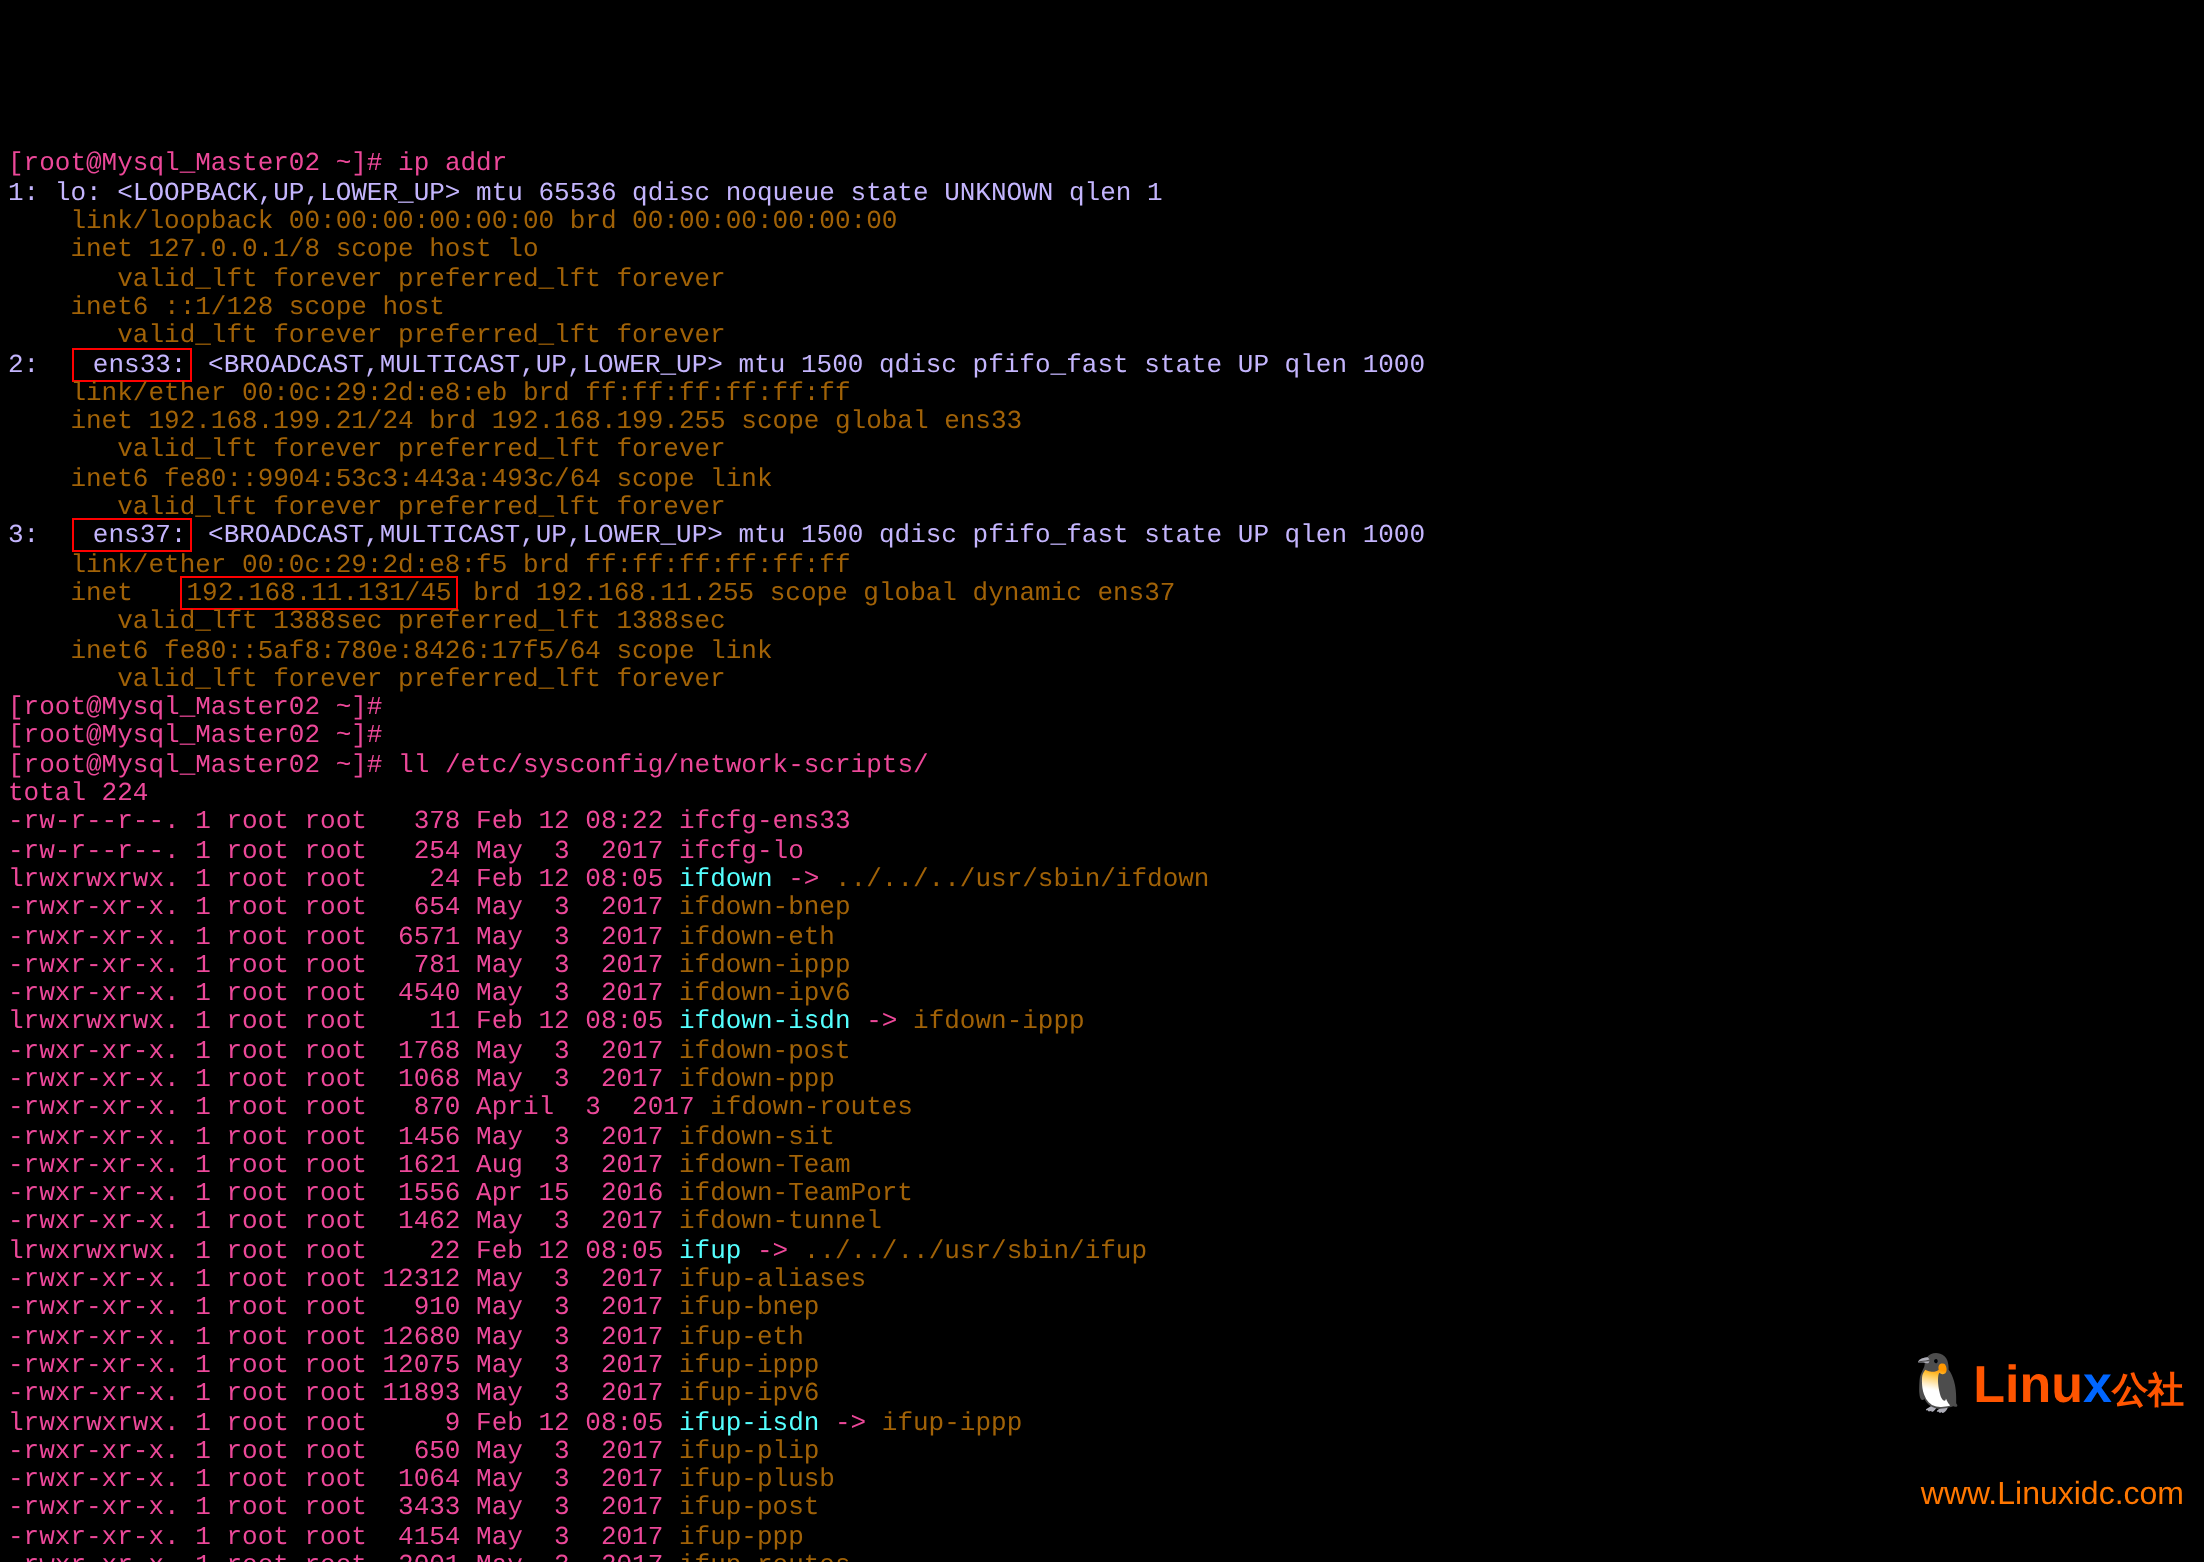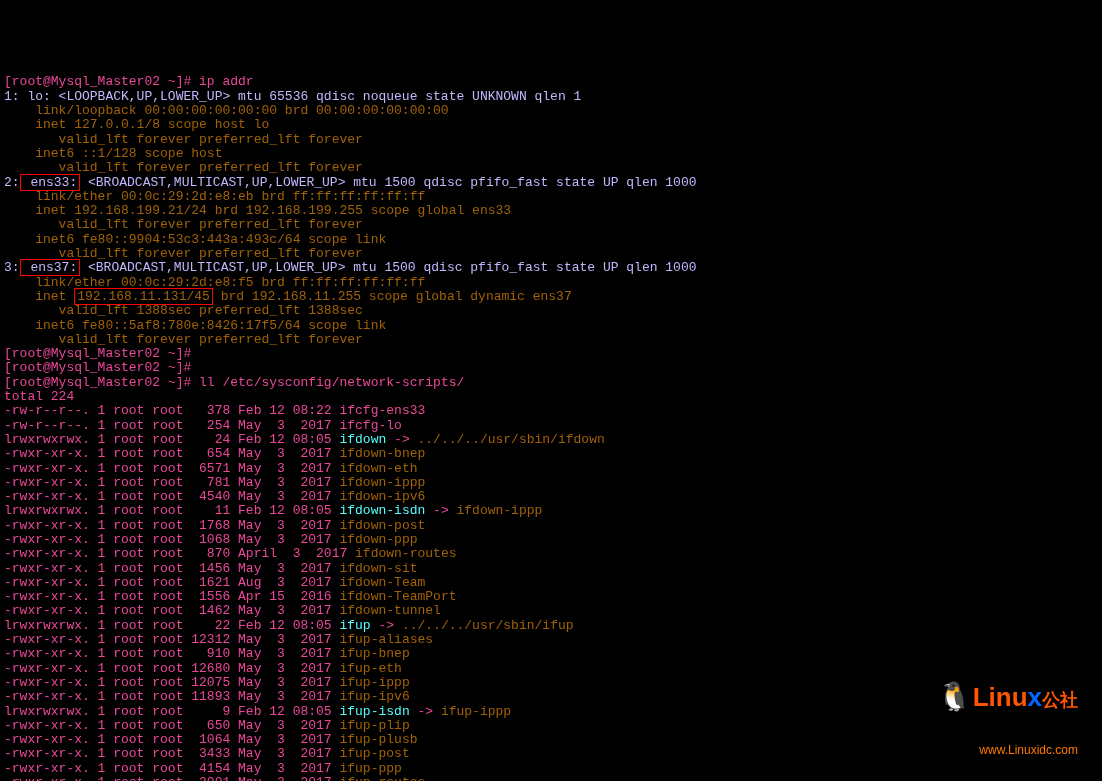--- a/index.html
+++ b/index.html
@@ -14,30 +14,30 @@
     width: 1102px;
     height: 781px;
     box-sizing: border-box;
     position: relative;
   }
   .red { color: #ec4899; }
   .green { color: #a16207; }
   .cyan { color: #55ffff; }
   .magenta { color: #c4b5fd; }
   .white { color: #ec4899; }
-  .box { border: 1px solid #ff0000; padding: 0 2px; }
+  .box { border: 1px solid #ff0000; padding: 0 2px; margin-left: 16px; }
   .logo {
     position: absolute;
-    right: 24px;
+    right: 10px;
     bottom: 10px;
     text-align: right;
   }
   .logo-main { color:#ff5500; font-weight:bold; font-size:26px; font-family: Arial, sans-serif;}
   .logo-main .x { color:#0066ff;}
-  .logo-sub { color:#ff7700; font-size:12px; font-family: Arial, sans-serif;}
+  .logo-sub { color:#ff7700; font-size:16px; font-family: Arial, sans-serif;}
   .penguin { font-size:28px; }
 </style>
 </head>
 <body>
 
 
 
 <div>
 <span class="red">[root@Mysql_Master02 ~]#</span><span class="white"> </span><span class="white">ip addr</span>
 <span class="magenta">1: lo: &lt;LOOPBACK,UP,LOWER_UP&gt; mtu 65536 qdisc noqueue state UNKNOWN qlen 1</span>

